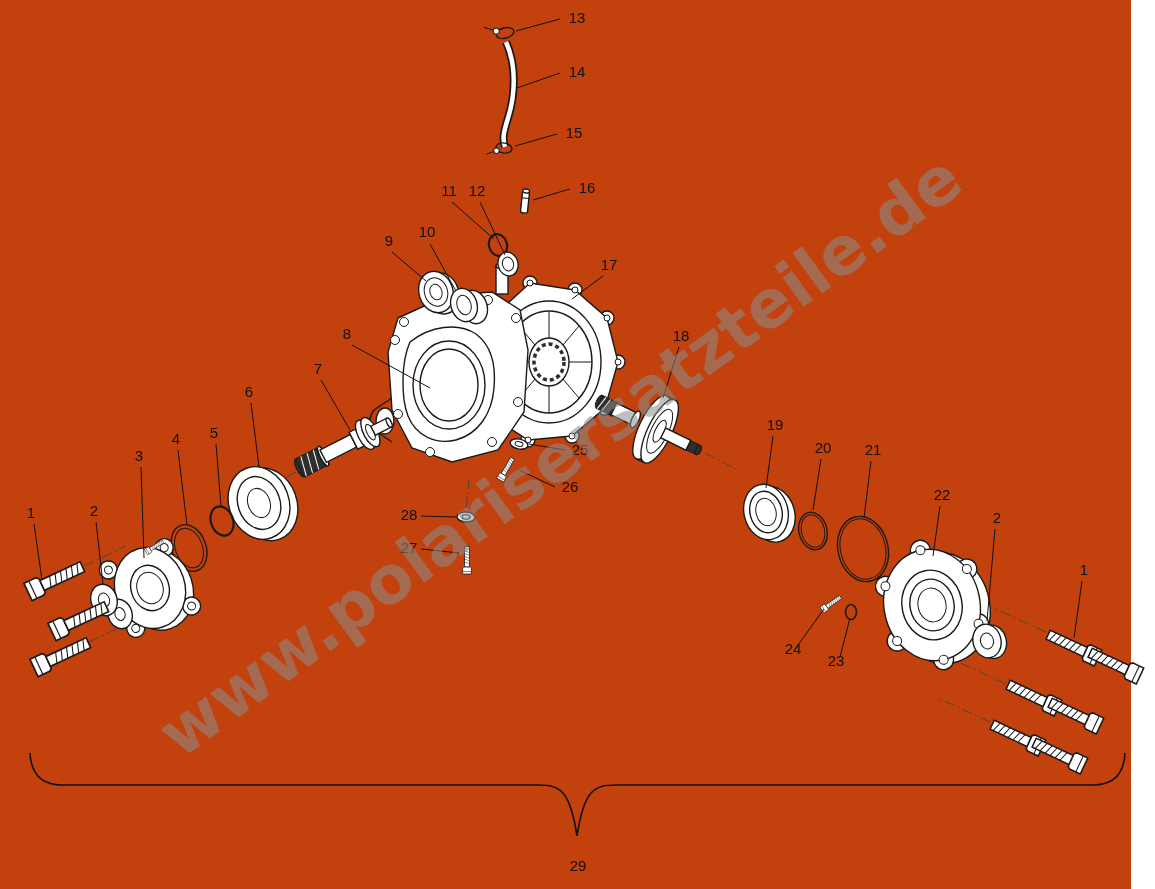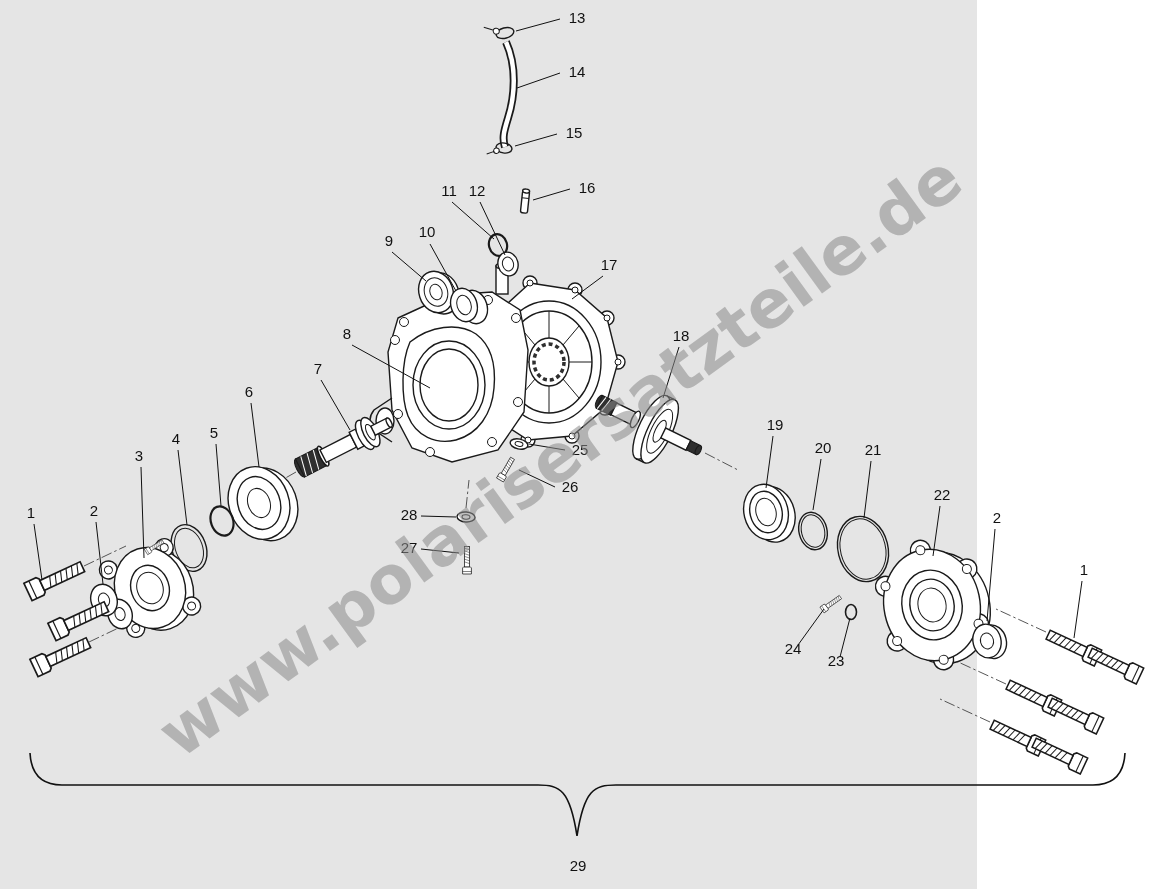--- a/index.html
+++ b/index.html
@@ -1,17 +1,17 @@
 <!DOCTYPE html>
 <html><head>
 <meta charset="utf-8">
 <style>
   html,body{margin:0;padding:0;background:#ffffff;}
   body{width:1155px;height:889px;overflow:hidden;font-family:"Liberation Sans",sans-serif;}
-  .stage{position:relative;width:977px;height:889px;background:#e5e5e5;}
+  .stage{position:relative;width:1131px;height:889px;background:#c2410c;}
   svg{display:block;}
   .ln{fill:none;stroke:#1a1a1a;stroke-width:1.4;}
   .fw{fill:#ffffff;stroke:#1a1a1a;stroke-width:1.4;}
   .fd{fill:#2f2f2f;stroke:#1a1a1a;stroke-width:1.1;}
   .thin{stroke-width:1;}
   .axis{fill:none;stroke:#444;stroke-width:0.9;stroke-dasharray:11 3 2.5 3;}
   .callout{font:15px "Liberation Sans",sans-serif;fill:#111;text-anchor:middle;}
   .leader{stroke:#111;stroke-width:1;}
   .watermark{font-family:"DejaVu Sans",sans-serif;font-weight:bold;font-size:66px;fill:#8c8c8c;opacity:0.55;}
   .brace{fill:none;stroke:#111;stroke-width:1.6;}

